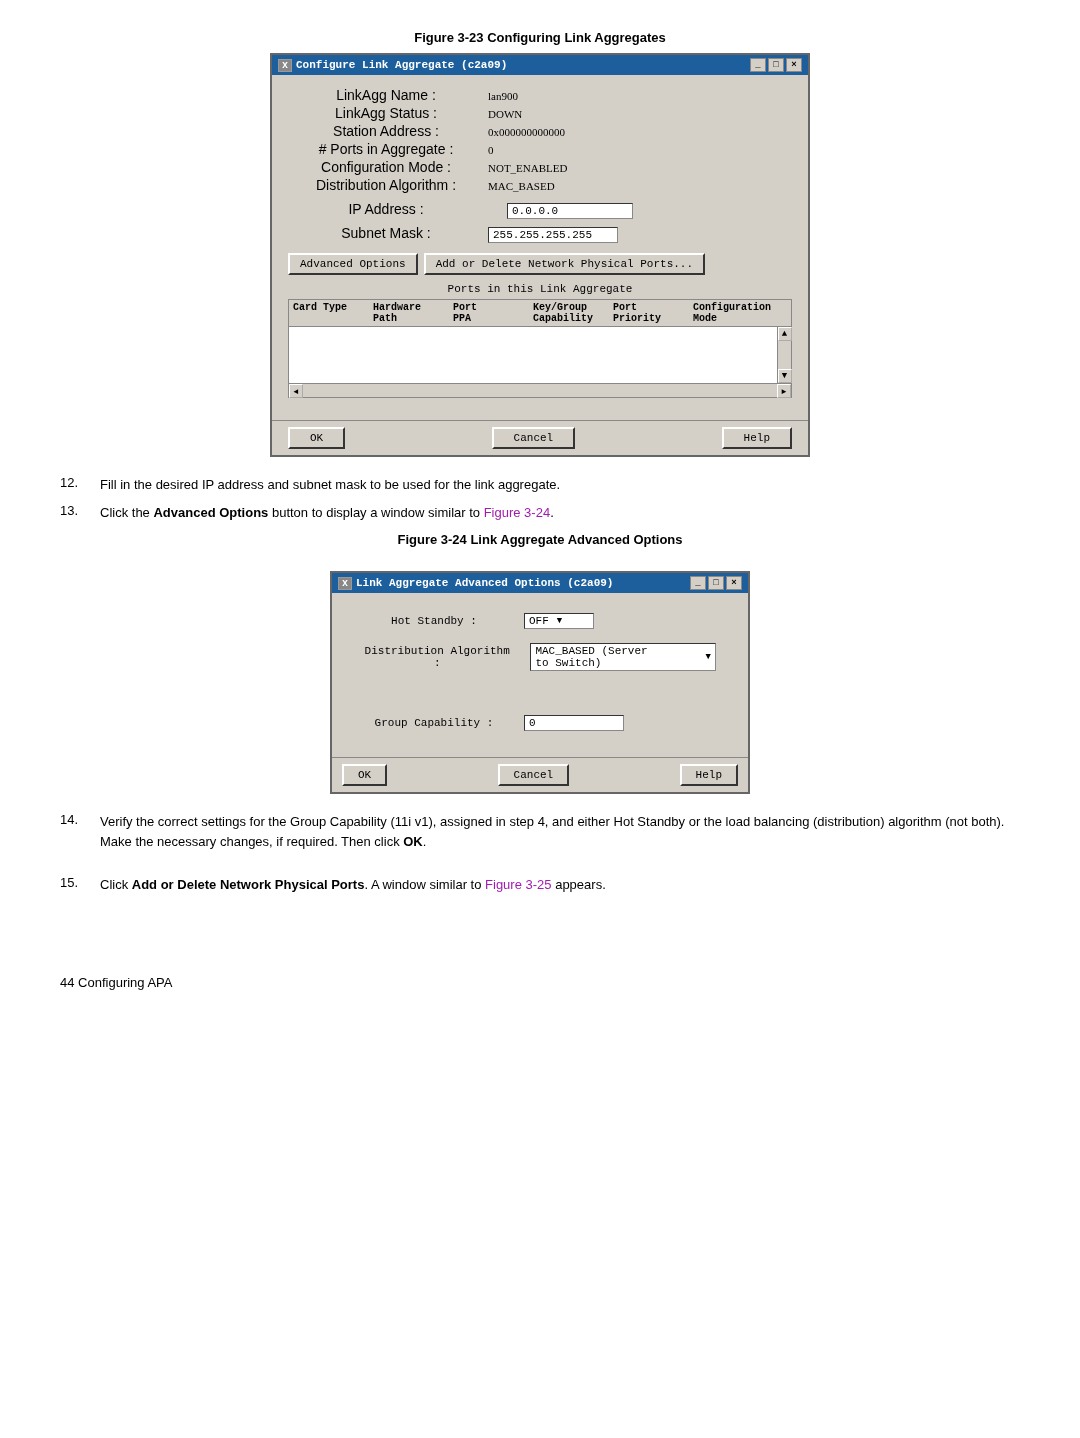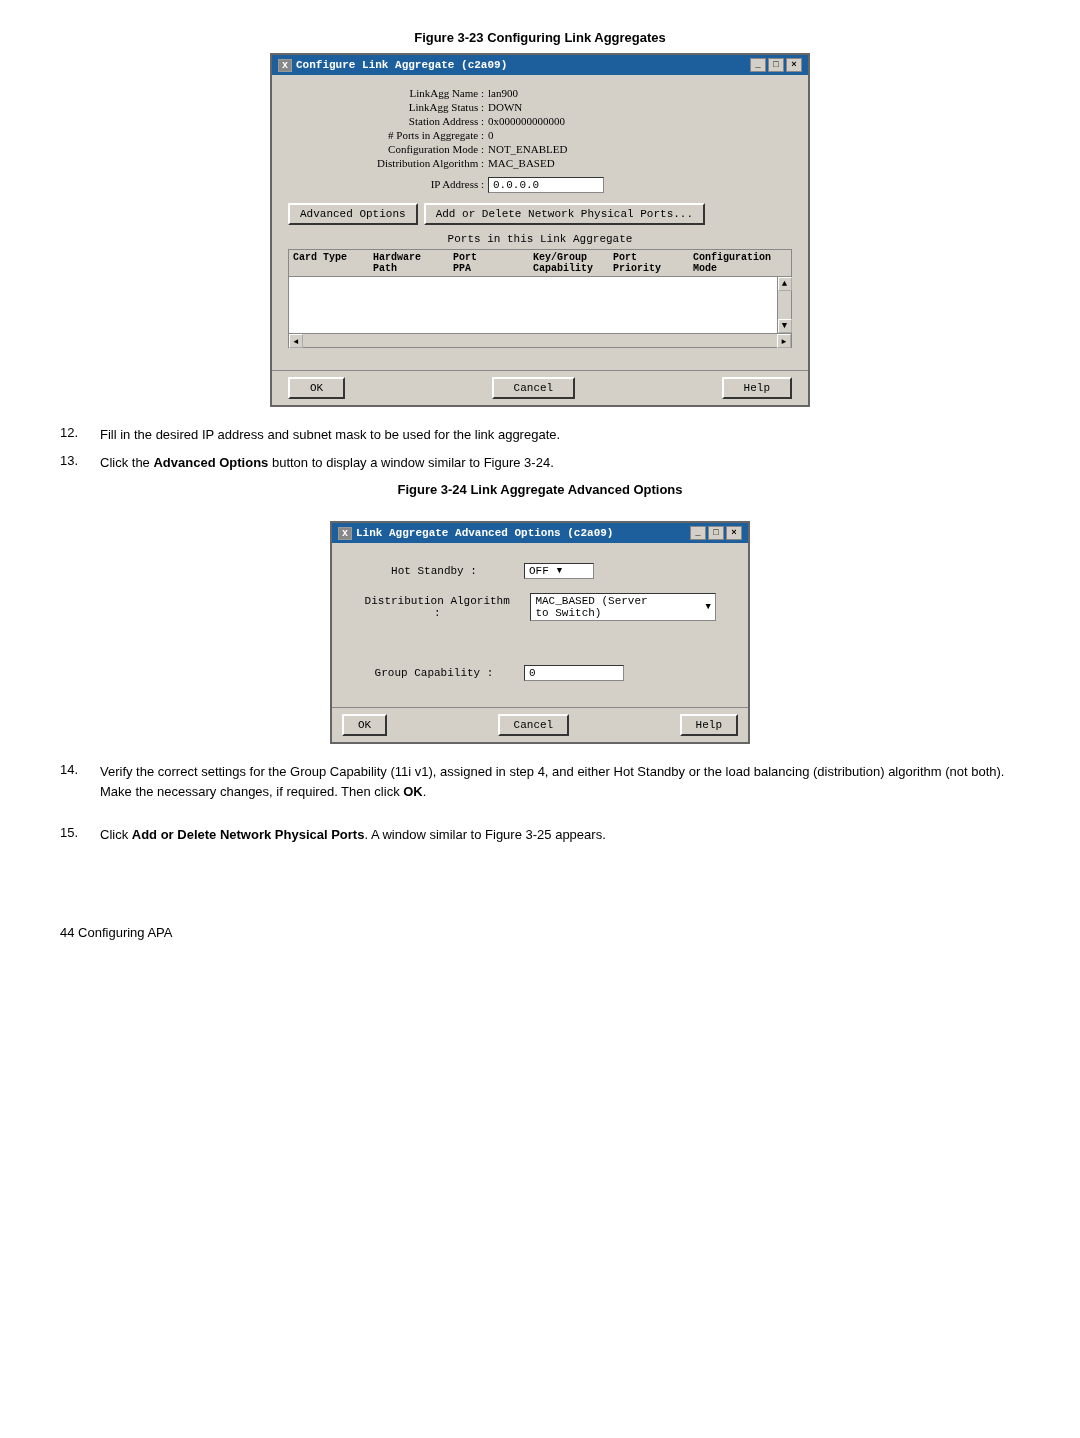--- a/index.html
+++ b/index.html
@@ -68,25 +68,25 @@
     }
     .dialog-body {
       padding: 12px 16px;
     }
     .info-row {
       display: flex;
       align-items: baseline;
       margin-bottom: 2px;
     }
     .info-label {
-      text-align: right;
+      text-align: center;
       min-width: 200px;
       padding-right: 4px;
-      font-family: Liberation Serif, serif;
-      font-size: 11px;
+      font-family: Liberation Sans, sans-serif;
+      font-size: 14px;
       white-space: nowrap;
     }
     .info-value {
       font-family: Liberation Serif, serif;
       font-size: 11px;
       white-space: nowrap;
     }
     .input-field {
       background: white;
       border: 1px inset #888;
@@ -166,21 +166,21 @@
       font-family: Arial, sans-serif;
       font-size: 13px;
     }
     .list-text {
       font-family: Arial, sans-serif;
       font-size: 13px;
       line-height: 1.5;
       flex: 1;
     }
     .list-text a, .link-text {
-      color: #000000;
+      color: #a21caf;
       text-decoration: none;
     }
 
     
     .dialog-box-2 {
       border: 2px solid #666;
       background: #d4d0c8;
       font-family: 'Courier New', monospace;
       font-size: 11px;
       margin: 0 auto;
@@ -252,25 +252,29 @@
     </div>
     <div class="info-row">
       <span class="info-label">Configuration Mode :</span>
       <span class="info-value">NOT_ENABLED</span>
     </div>
     <div class="info-row">
       <span class="info-label">Distribution Algorithm :</span>
       <span class="info-value">MAC_BASED</span>
     </div>
 
-    <div class="info-row" style="margin-top:8px;">
+    <div class="info-row" style="margin-top:8px;gap:19px;">
       <span class="info-label">IP Address :</span>
-      <input class="input-field" type="text" style="width: 116px;" value="0.0.0.0">
-    </div>
-
+      <input class="input-field" type="text" style="width: 126px;" value="0.0.0.0">
+    </div>
+
+    <div class="info-row" style="margin-top:6px;">
+      <span class="info-label">Subnet Mask :</span>
+      <input class="input-field" type="text" style="width: 130px;" value="255.255.255.255">
+    </div>
 
     <div class="button-row" style="margin-top:10px;">
       <button class="win-button">Advanced Options</button>
       <button class="win-button">Add or Delete Network Physical Ports...</button>
     </div>
 
     <div class="section-label">Ports in this Link Aggregate</div>
 
     <div style="border: 1px solid #888; background: white; position: relative;">
       <div class="table-header">

